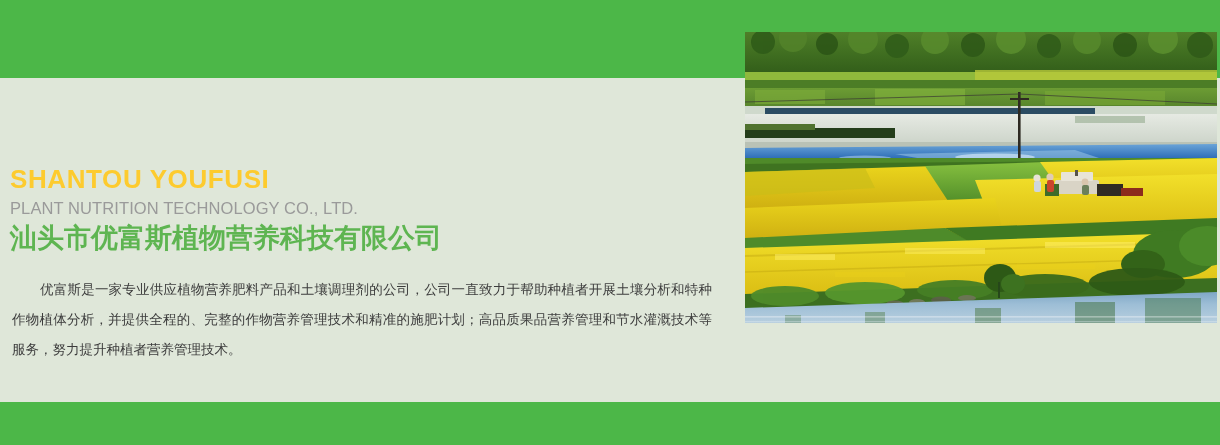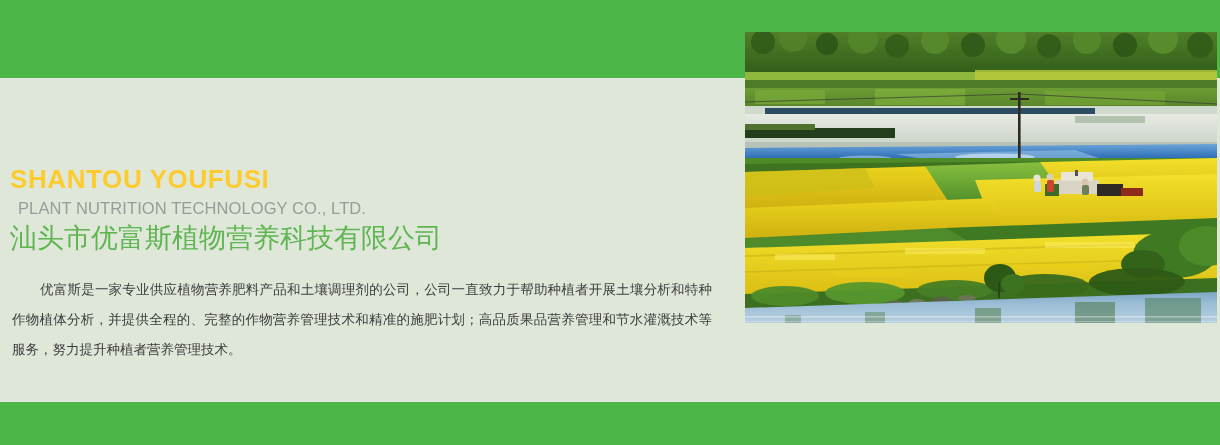--- a/index.html
+++ b/index.html
@@ -57,30 +57,31 @@
     color: #fdcb2e;
     line-height: 32px;
     margin: 0;
     white-space: nowrap;
   }
   #brand-sub {
     font-size: 16.5px;
     letter-spacing: .1px;
     color: #9a9a9a;
     line-height: 22px;
-    margin: 2px 0 0 8px;
+    margin: 2px 0 0 0;
     white-space: nowrap;
   }
   #brand-cn {
     font-size: 27px;
     color: #5eb551;
     line-height: 34px;
     margin: 2px 0 0 0;
     white-space: nowrap;
     font-family: "DejaVu Sans", "Liberation Sans", sans-serif;
+    font-weight: bold;
   }
 
   #intro-paragraph {
     position: absolute;
     left: 12px;
     top: 275px;
     width: 700px;
     margin: 0;
     font-size: 13.5px;
     line-height: 30px;

